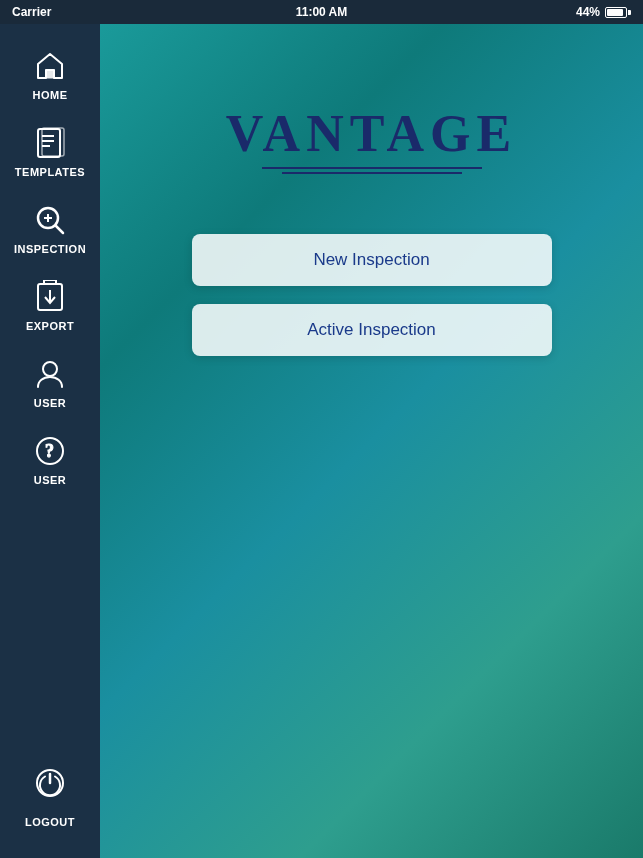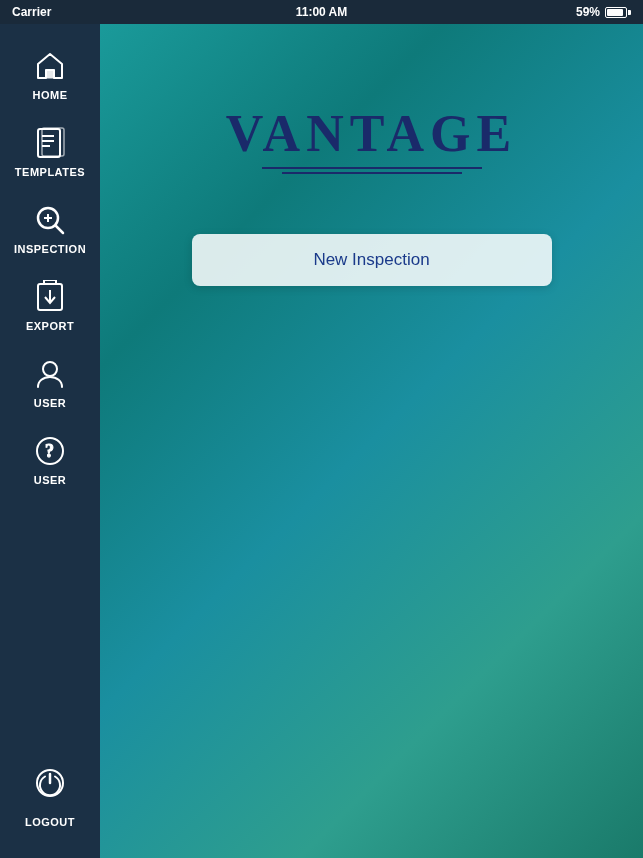--- a/index.html
+++ b/index.html
@@ -183,21 +183,21 @@
       border-radius: 0 1px 1px 0;
     }
   </style>
 </head>
 <body>
 
 <div class="status-bar">
   <span>Carrier</span>
   <span class="status-bar-center">11:00 AM</span>
   <div class="status-bar-right">
-    <span>59%</span>
+    <span>44%</span>
     <div class="battery-icon">
       <div class="battery-body">
         <div class="battery-fill" style="width:90%"></div>
       </div>
       <div class="battery-tip"></div>
     </div>
   </div>
 </div>
 
 <div class="app-body">
@@ -293,16 +293,19 @@
       <div class="logo-underline">
         <div class="logo-line-1"></div>
         <div class="logo-line-2"></div>
       </div>
     </div>
 
     <button class="action-button">
       <span>New Inspection</span>
     </button>
 
+    <button class="action-button">
+      <span>Active Inspection</span>
+    </button>
 
   </main>
 
 </div>
 
 </body></html>

